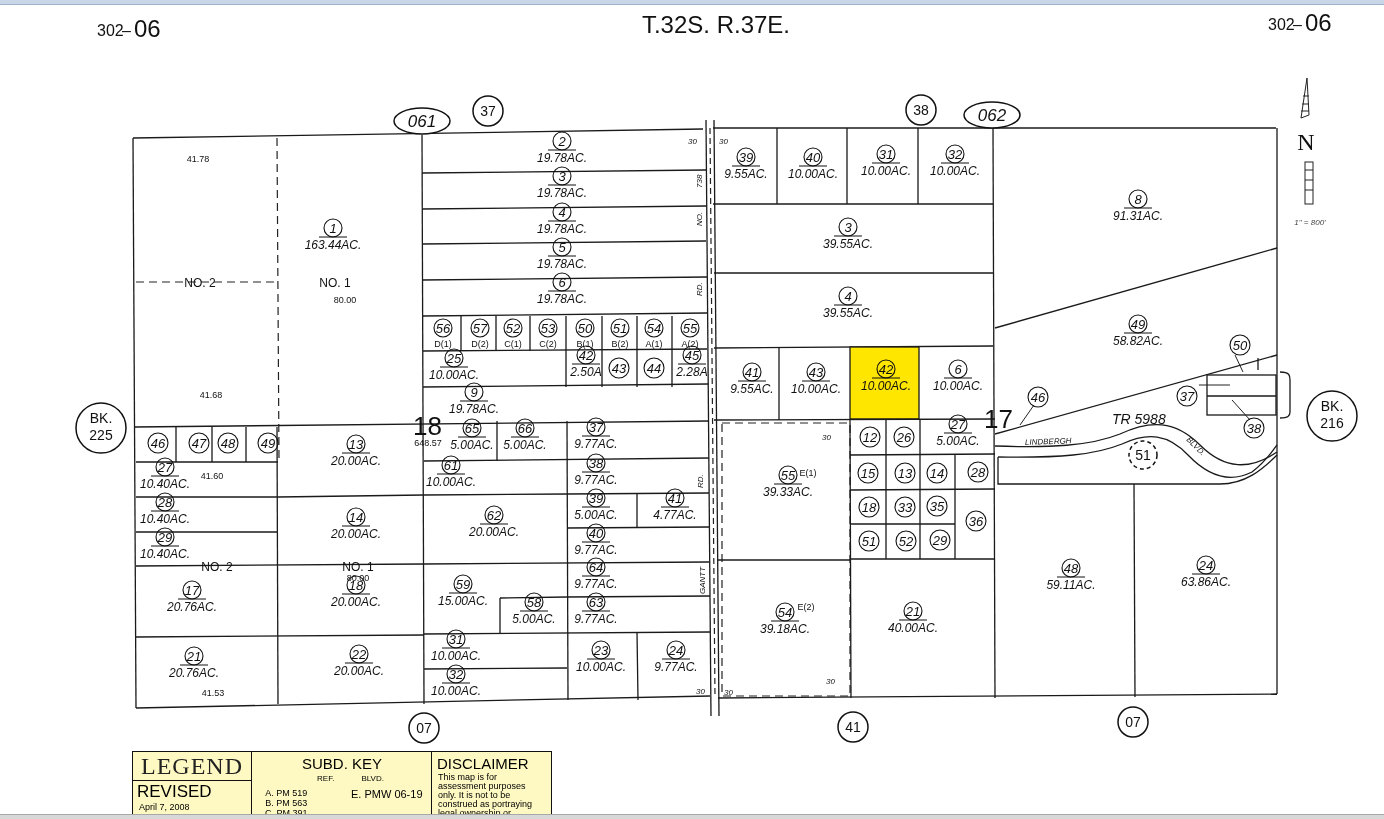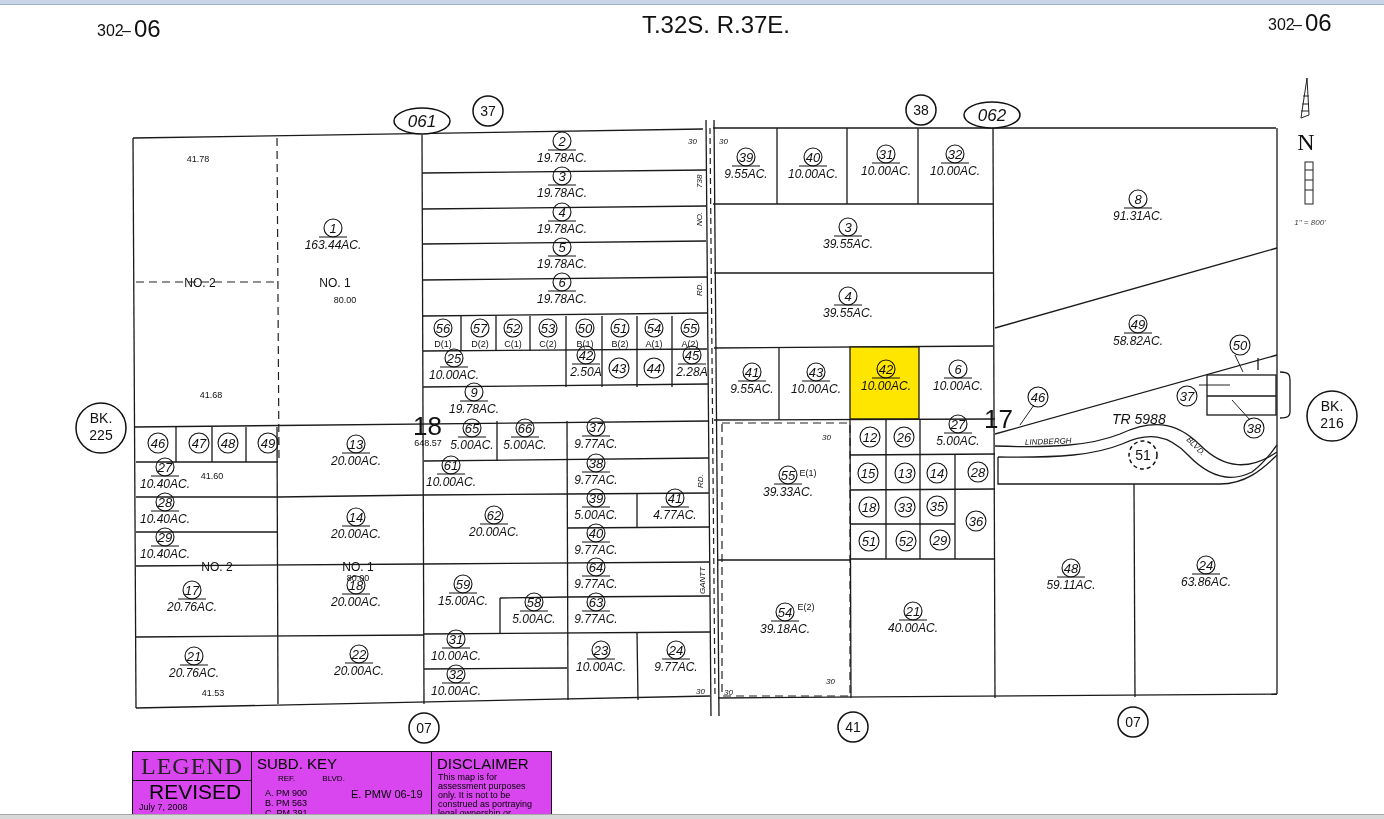--- a/index.html
+++ b/index.html
@@ -9,26 +9,26 @@
   svg{position:absolute;left:0;top:0;}
   .ln{stroke:#1a1a1a;stroke-width:1.3;fill:none;}
   .thin{stroke:#222;stroke-width:1;fill:none;}
   .dash{stroke:#222;stroke-width:1.2;fill:none;stroke-dasharray:8 5;}
   .pid{font-family:"Liberation Sans",sans-serif;font-style:italic;font-size:13px;fill:#111;text-anchor:middle;dominant-baseline:central;}
   .acre{font-family:"Liberation Sans",sans-serif;font-style:italic;font-size:12px;fill:#111;text-anchor:middle;}
   .small{font-family:"Liberation Sans",sans-serif;font-size:9px;fill:#111;text-anchor:middle;}
   .sub{font-family:"Liberation Sans",sans-serif;font-size:9px;fill:#111;text-anchor:middle;}
   .road{font-family:"Liberation Sans",sans-serif;font-style:italic;font-size:8px;fill:#111;}
   .hdr{font-family:"Liberation Sans",sans-serif;fill:#111;}
-  .legend{position:absolute;left:132px;top:751px;width:418px;height:64px;border:1.5px solid #111;border-bottom:none;background:#d946ef;overflow:hidden;}
+  .legend{position:absolute;left:132px;top:751px;width:418px;height:64px;border:1.5px solid #111;border-bottom:none;background:#fef9c3;overflow:hidden;}
   .lg-left{position:absolute;left:0;top:0;width:118px;height:64px;border-right:1.5px solid #111;}
   .lg-title{height:28px;border-bottom:1.5px solid #111;font-family:"Liberation Serif",serif;font-size:24px;letter-spacing:1px;line-height:28px;text-align:center;color:#222;}
-  .lg-rev{font-size:21px;padding:3px 4px 0;line-height:16px;margin-left:12px;}
+  .lg-rev{font-size:17px;padding:3px 4px 0;line-height:16px;}
   .lg-date{font-size:9px;padding:2px 6px;}
-  .lg-mid{position:absolute;left:120px;top:0;width:178px;height:64px;border-right:1.5px solid #111;}
+  .lg-mid{position:absolute;left:120px;top:0;width:178px;height:64px;border-right:1.5px solid #111;text-align:center;}
   .lg-subk{font-size:15px;padding:4px 4px 0;line-height:16px;}
   .lg-ref{font-size:8px;padding:2px 0 0 6px;}
   .lg-ref span{margin-right:8px;padding-left:19px;}
   .lg-rows{font-size:9px;position:absolute;left:12px;top:36px;line-height:10px;}
   .lg-e{position:absolute;left:98px;top:36px;font-size:11px;}
   .lg-right{position:absolute;left:300px;top:0;width:118px;height:64px;}
   .lg-dis{font-size:15px;padding:4px 4px 0;line-height:16px;}
   .lg-distext{font-size:9px;line-height:9px;padding:1px 5px;}
 </style>
 </head>
@@ -705,27 +705,27 @@
         <circle cx="1254" cy="428" r="10" fill="#fff" fill-opacity="0" stroke="#111" stroke-width="1.1"></circle>
         <text x="1254" y="428" class="pid">38</text>
       </g>
     </g>
 </svg>
 
 <div class="legend">
   <div class="lg-left">
     <div class="lg-title">LEGEND</div>
     <div class="lg-rev">REVISED</div>
-    <div class="lg-date">July 7, 2008</div>
+    <div class="lg-date">April 7, 2008</div>
   </div>
   <div class="lg-mid">
     <div class="lg-subk">SUBD.  KEY</div>
     <div class="lg-ref"><span>REF.</span><span>BLVD.</span></div>
     <div class="lg-rows">
-      <div>A.  PM  900</div>
+      <div>A.  PM  519</div>
       <div>B.  PM  563</div>
       <div>C.  PM  391</div>
     </div>
     <div class="lg-e">E.  PMW  06-19</div>
   </div>
   <div class="lg-right">
     <div class="lg-dis">DISCLAIMER</div>
     <div class="lg-distext">This map is for assessment purposes only. It is not to be construed as portraying legal ownership or</div>
   </div>
 </div>

